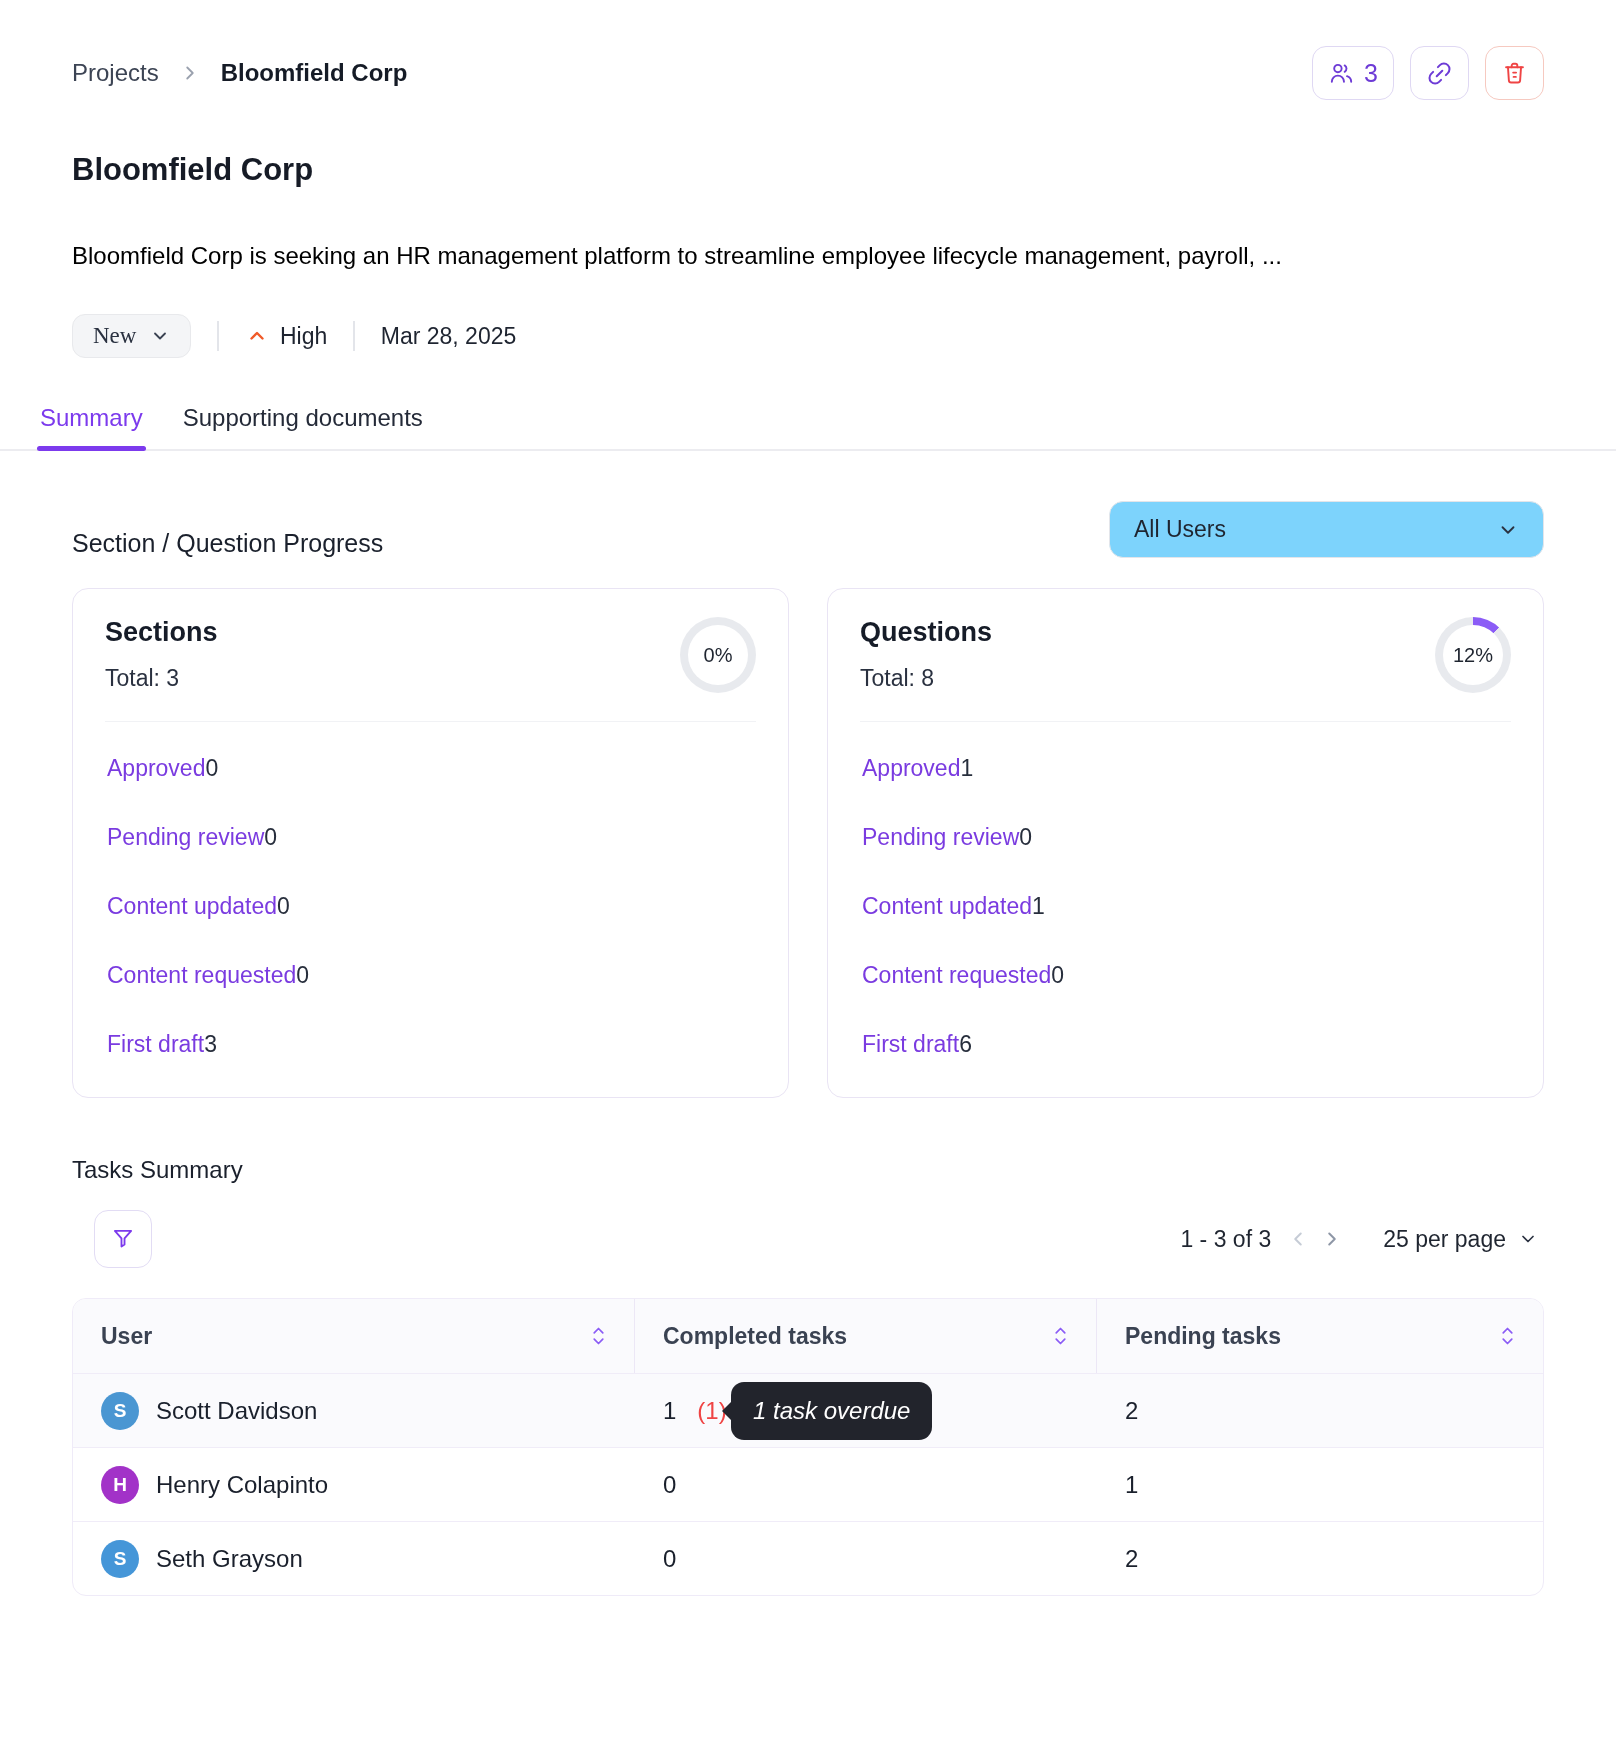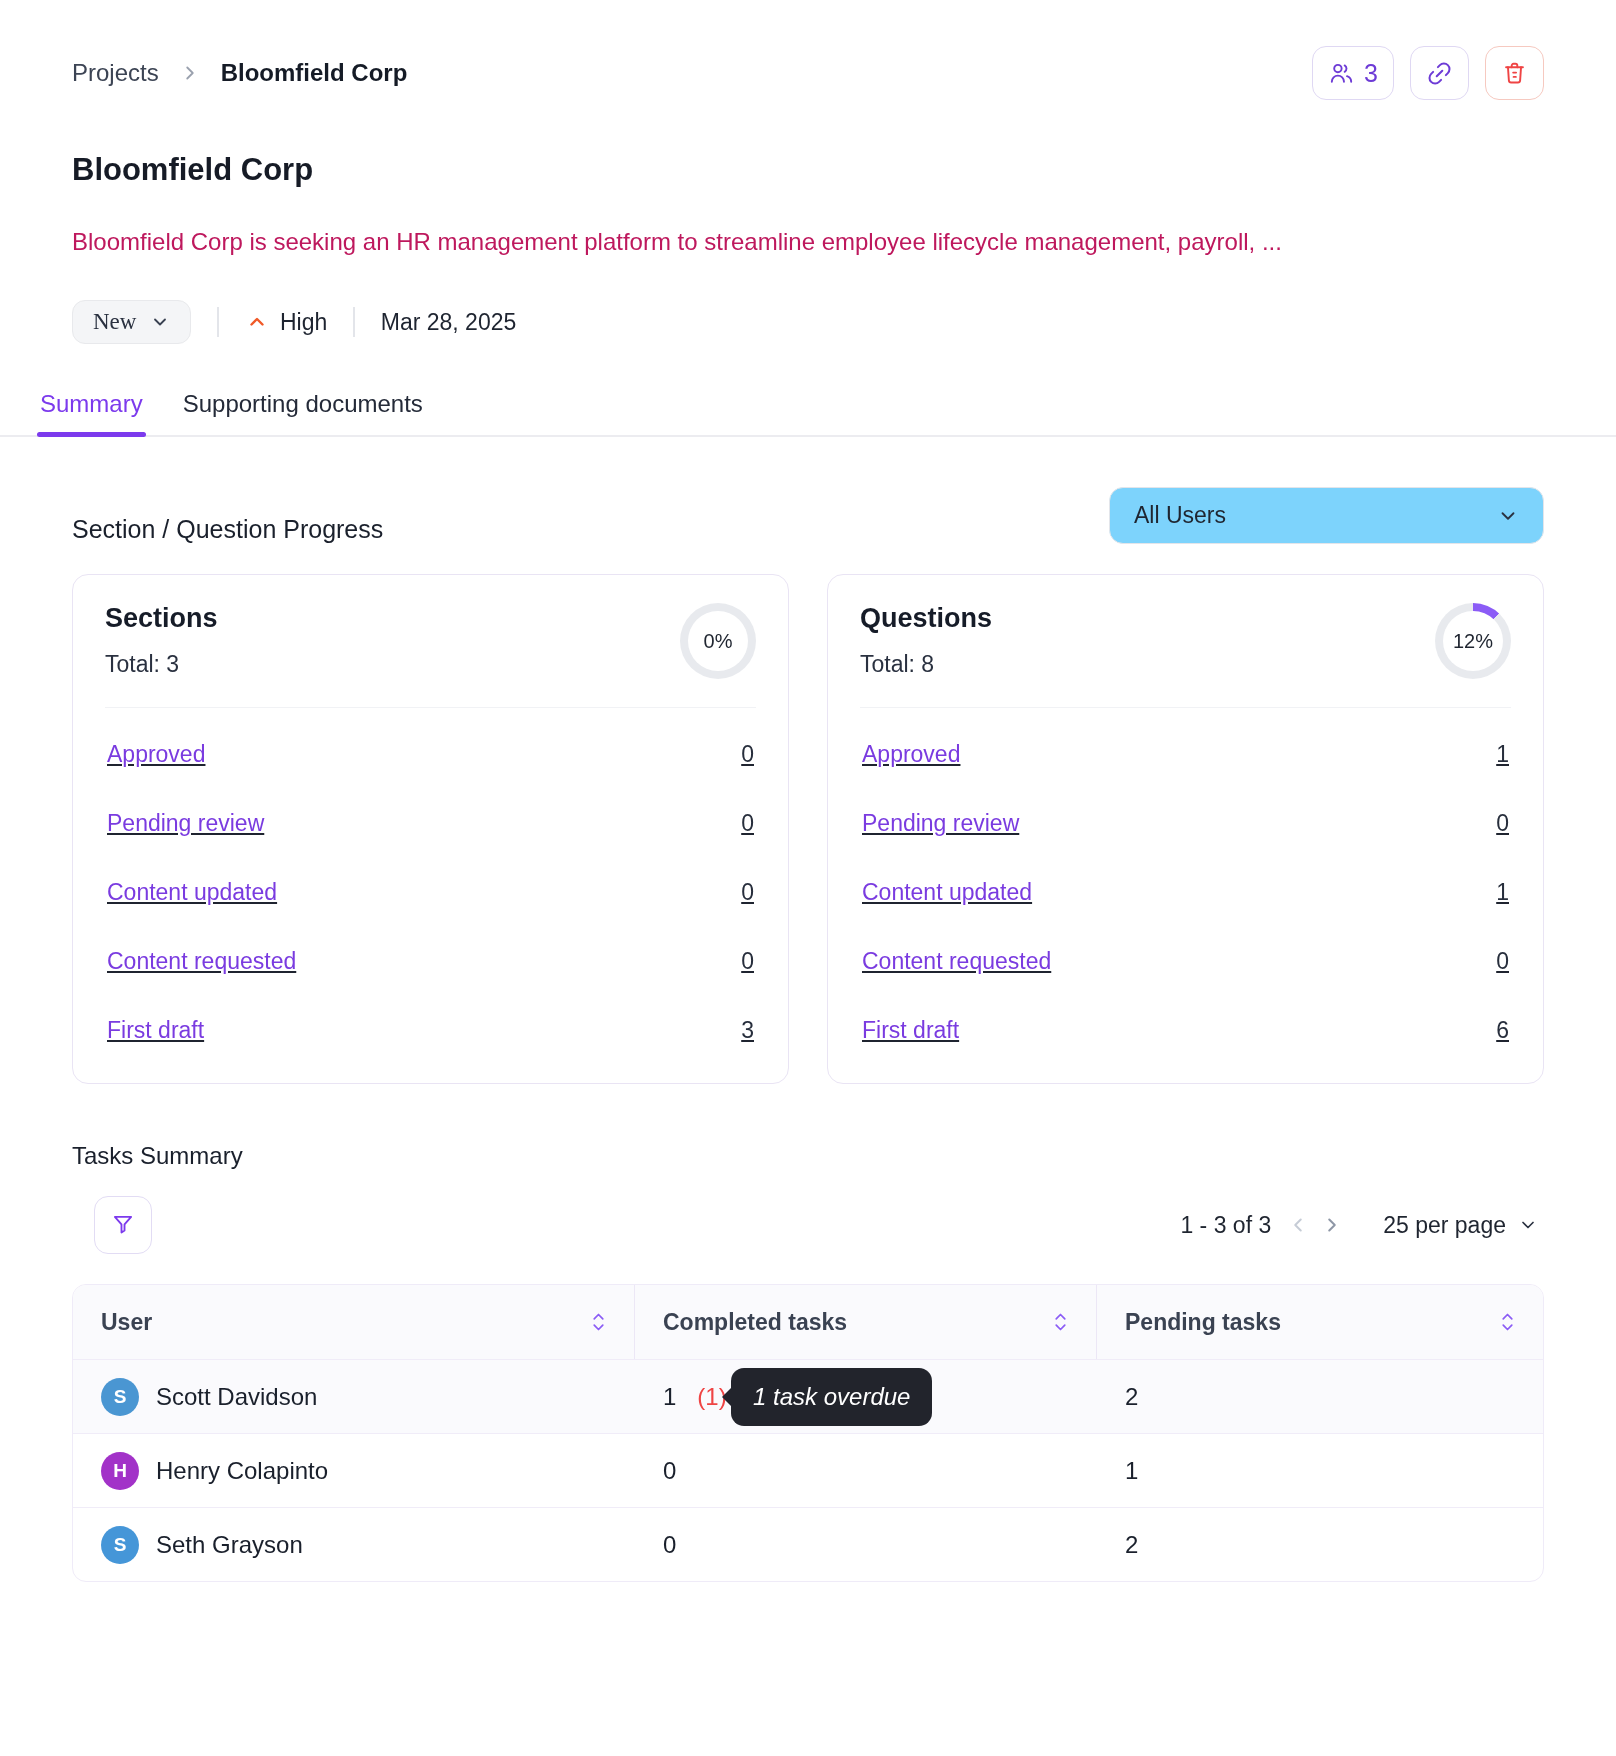--- a/index.html
+++ b/index.html
@@ -19,21 +19,21 @@
   .icon-btn {
     height:54px; min-width:58px; padding:0 15px; border-radius:14px;
     border:1.5px solid #DFD8F3; background:#fff; display:flex; align-items:center;
     justify-content:center; gap:9px; cursor:pointer;
   }
   .icon-btn .count { color:#6D3BD6; font-size:25px; }
   .icon-btn.danger { border-color:#F6C9C0; }
 
   
   .page-title { font-size:31px; font-weight:700; margin:52px 0 0; color:#161B26; }
-  .description { margin:38px 0 0; font-size:24px; color:#be185d; line-height:1.35; }
+  .description { margin:52px 0 0; font-size:24px; color:#000000; line-height:1.35; }
 
   .meta-row { margin-top:42px; display:flex; align-items:center; gap:26px; font-size:23px; }
   .status-pill {
     display:flex; align-items:center; gap:14px; background:#F4F5F7; border:1px solid #E8E9EC;
     border-radius:13px; padding:8px 20px; font-size:23px; color:#2A3140; cursor:pointer;
     font-family:Liberation Serif, serif;
   }
   .meta-divider { width:1.5px; height:30px; background:#E3E5EA; }
   .priority { display:flex; align-items:center; gap:11px; color:#1E2430; }
   .due-date { color:#1E2430; }
@@ -59,21 +59,21 @@
   .cards { margin-top:30px; display:grid; grid-template-columns:1fr 1fr; gap:38px; }
   .card { border:1px solid #E9E4F4; border-radius:16px; padding:28px 32px 18px; }
   .card-head { display:flex; justify-content:space-between; align-items:flex-start;
     padding-bottom:28px; border-bottom:1px solid #F1F2F5; }
   .card-title { font-size:27px; font-weight:700; margin:0; color:#161C28; }
   .card-total { margin-top:17px; font-size:23px; color:#2A3140; }
   .donut { width:76px; height:76px; border-radius:50%; position:relative; flex:0 0 auto; }
   .donut-hole { position:absolute; inset:8px; background:#fff; border-radius:50%;
     display:flex; align-items:center; justify-content:center; font-size:20px; color:#1F2530; }
   .stat-list { padding-top:12px; }
-  .stat-row { display:flex; justify-content:space-between; align-items:center; padding:21px 2px;text-decoration:underline; }
+  .stat-row { display:flex; justify-content:flex-start; align-items:center; padding:21px 2px; }
   .stat-label { color:#7A3BE0; font-size:23px; cursor:pointer; }
   .stat-value { font-size:23px; color:#272E3C; }
 
   
   .tasks-heading { margin:58px 0 0; font-size:24px; font-weight:500; color:#1A202C; }
   .tasks-toolbar { margin-top:26px; display:flex; align-items:center; }
   .search-box { width:596px; height:58px; border:1px solid #E6E1F3; border-radius:14px;
     display:flex; align-items:center; gap:15px; padding:0 20px; }
   .search-box input { border:none; outline:none; font-size:23px; flex:1; color:#1F2530;
     font-family:inherit; background:transparent; }

